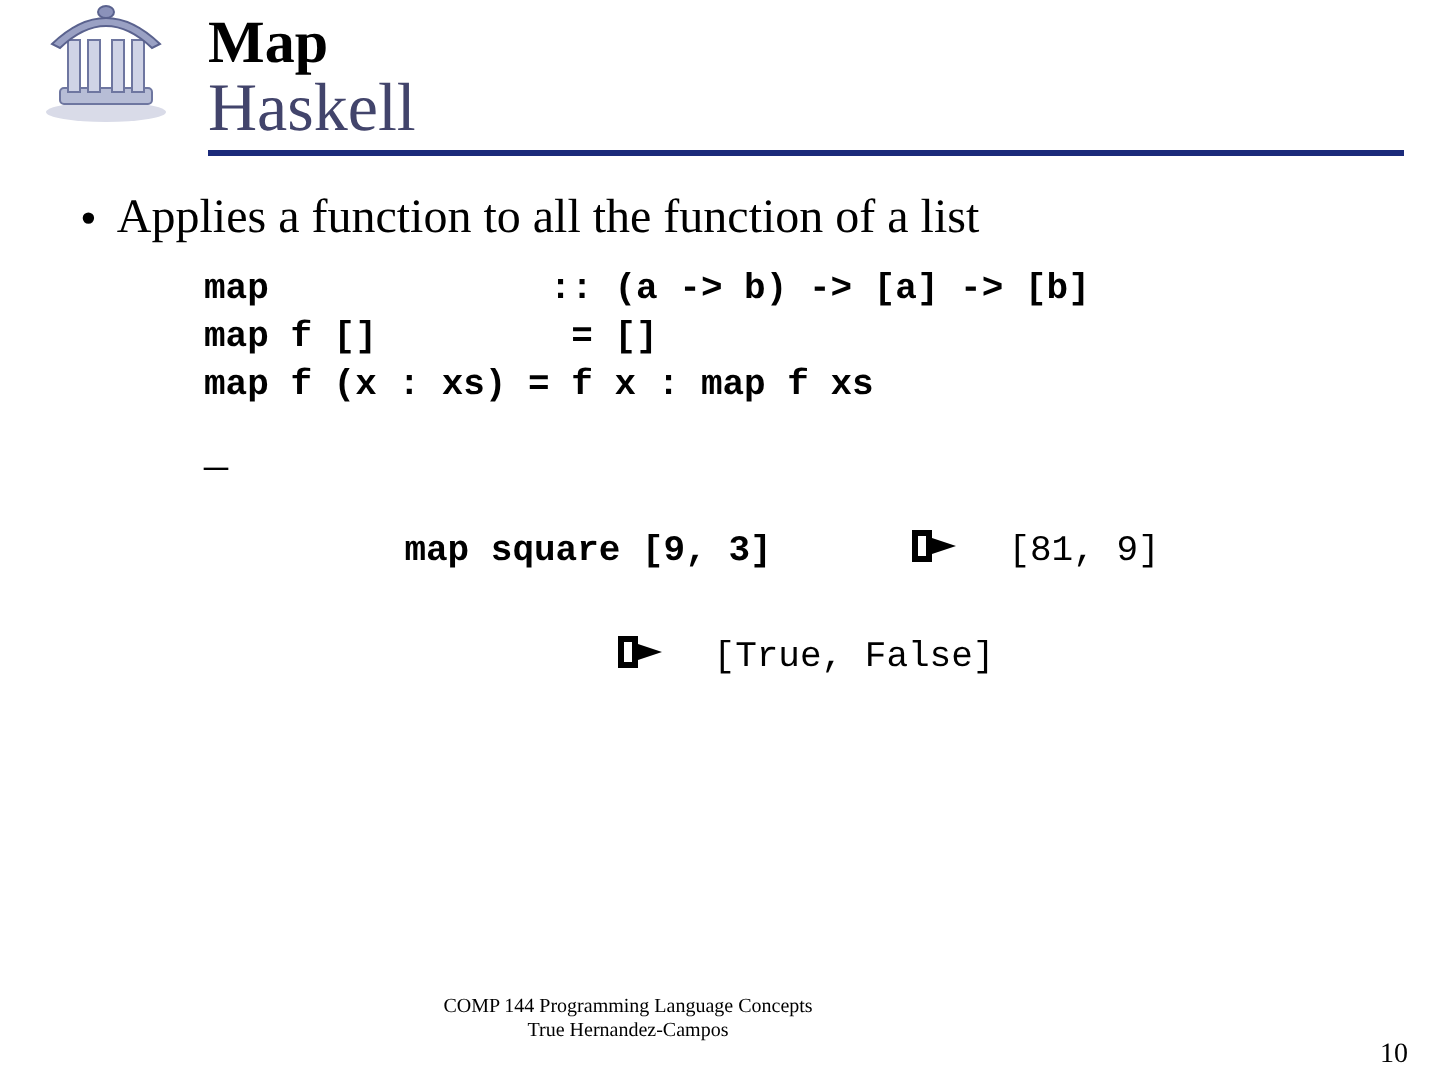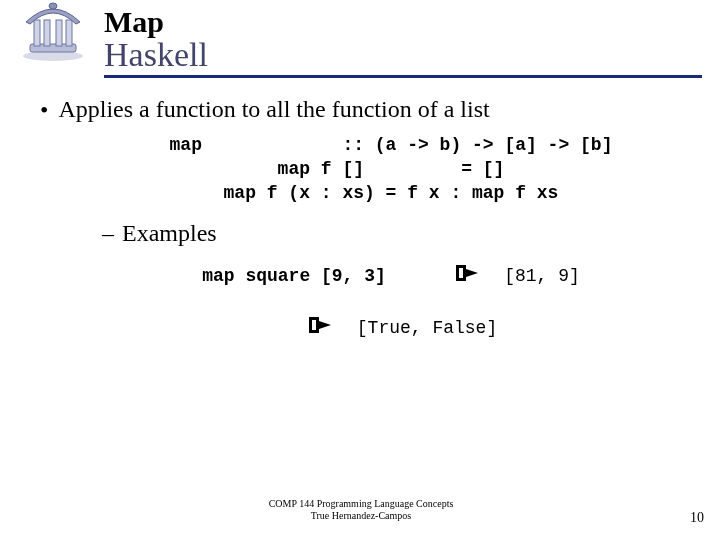--- a/index.html
+++ b/index.html
@@ -58,21 +58,20 @@
     font-size: 24px;
     line-height: 1.2;
   }
   .code-block {
     margin: 4px 0 14px 62px;
     font-family: "Courier New", Courier, monospace;
     font-size: 18px;
     font-weight: bold;
     white-space: pre;
     line-height: 1.35;
-    text-align: center;
   }
   .sub-bullet {
     margin-left: 62px;
     font-size: 24px;
     display: flex;
     gap: 8px;
     margin-bottom: 14px;
   }
   .example-row {
     display: flex;
@@ -99,26 +98,25 @@
     white-space: pre;
   }
   .footer {
     position: absolute;
     bottom: 18px;
     left: 0;
     width: 628px;
     text-align: center;
     font-size: 10px;
     line-height: 1.2;
-    padding-left: 47px;
   }
   .page-num {
     position: absolute;
     right: 16px;
-    bottom: 14px;
+    bottom: 4px;
     font-size: 14px;
   }
 </style>
 </head>
 <body>
 
 <div class="header">
   <div class="logo">
     <svg viewBox="0 0 78 60">
       <ellipse cx="39" cy="54" rx="30" ry="5" fill="#d9dbe8"></ellipse>
@@ -144,21 +142,20 @@
     <span class="bullet-dot">•</span>
     <span>Applies a function to all the function of a list</span>
   </div>
 
   <div class="code-block">map             :: (a -&gt; b) -&gt; [a] -&gt; [b]
 map f []         = []
 map f (x : xs) = f x : map f xs</div>
 
   <div class="sub-bullet">
     <span>–</span>
-    <span>Examples</span>
   </div>
 
   <div class="example-row">
     <div class="ex-left">map square [9, 3]</div>
     <div class="ex-arrow">
       <svg width="28" height="24" viewBox="0 0 28 24">
         <path d="M2 4 L2 20 L12 20 L12 16 L24 12 L12 8 L12 4 Z" fill="#000"></path>
         <rect x="5" y="7" width="4" height="10" fill="#fff"></rect>
       </svg>
     </div>

